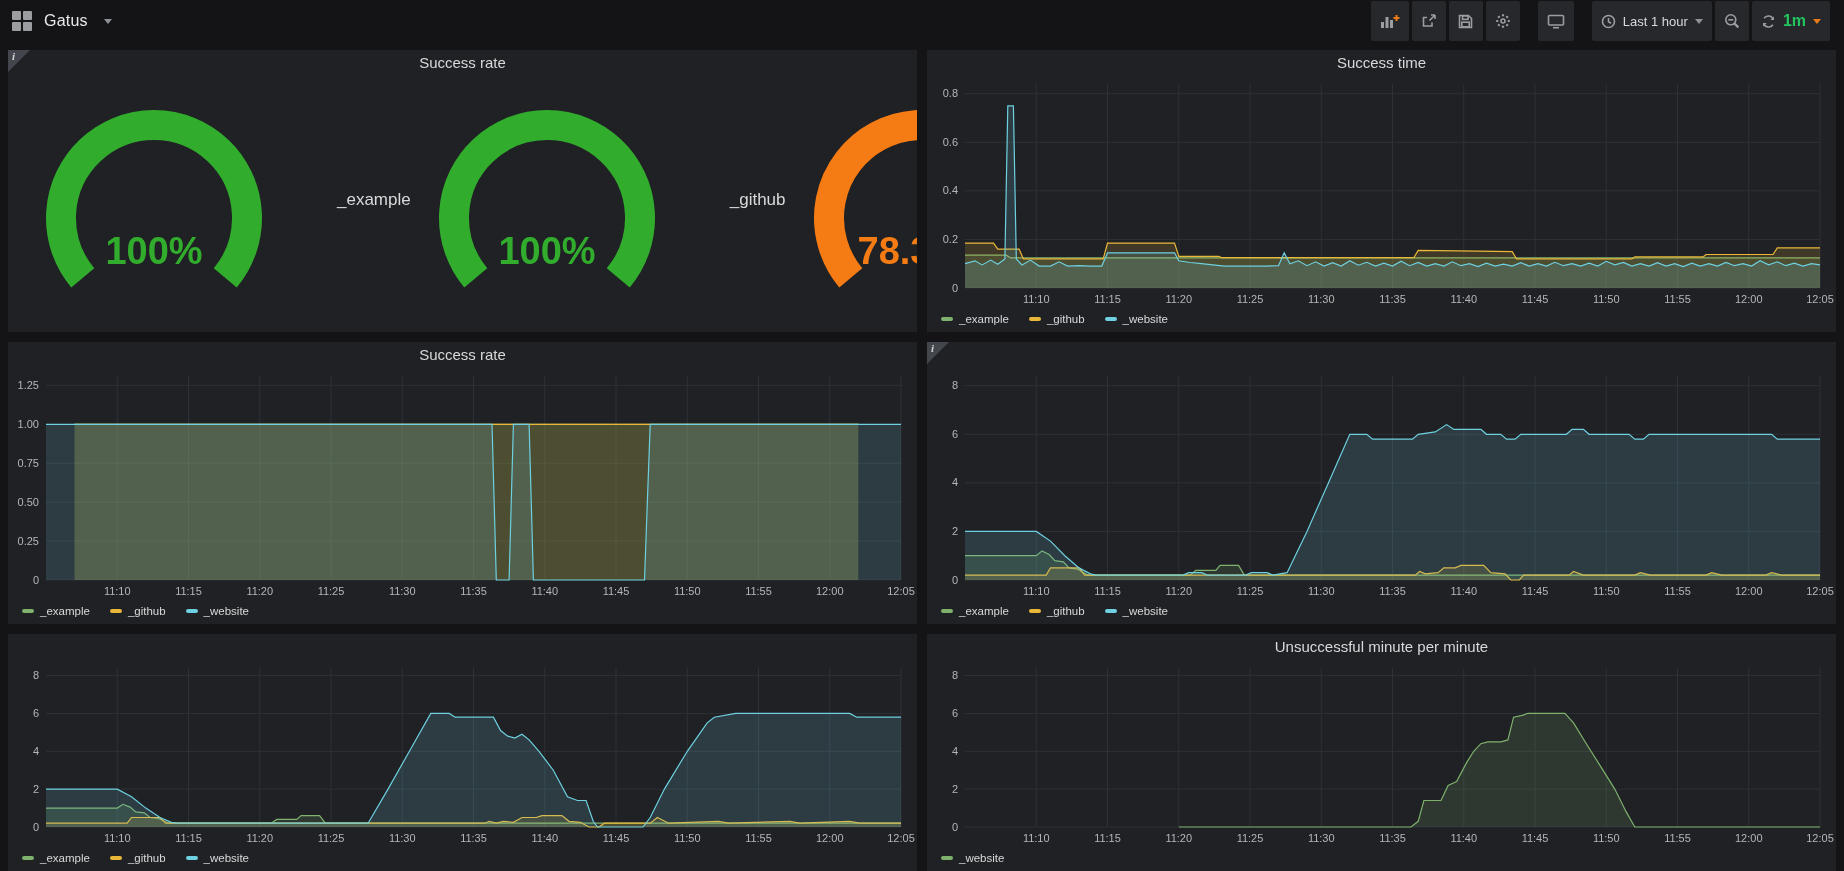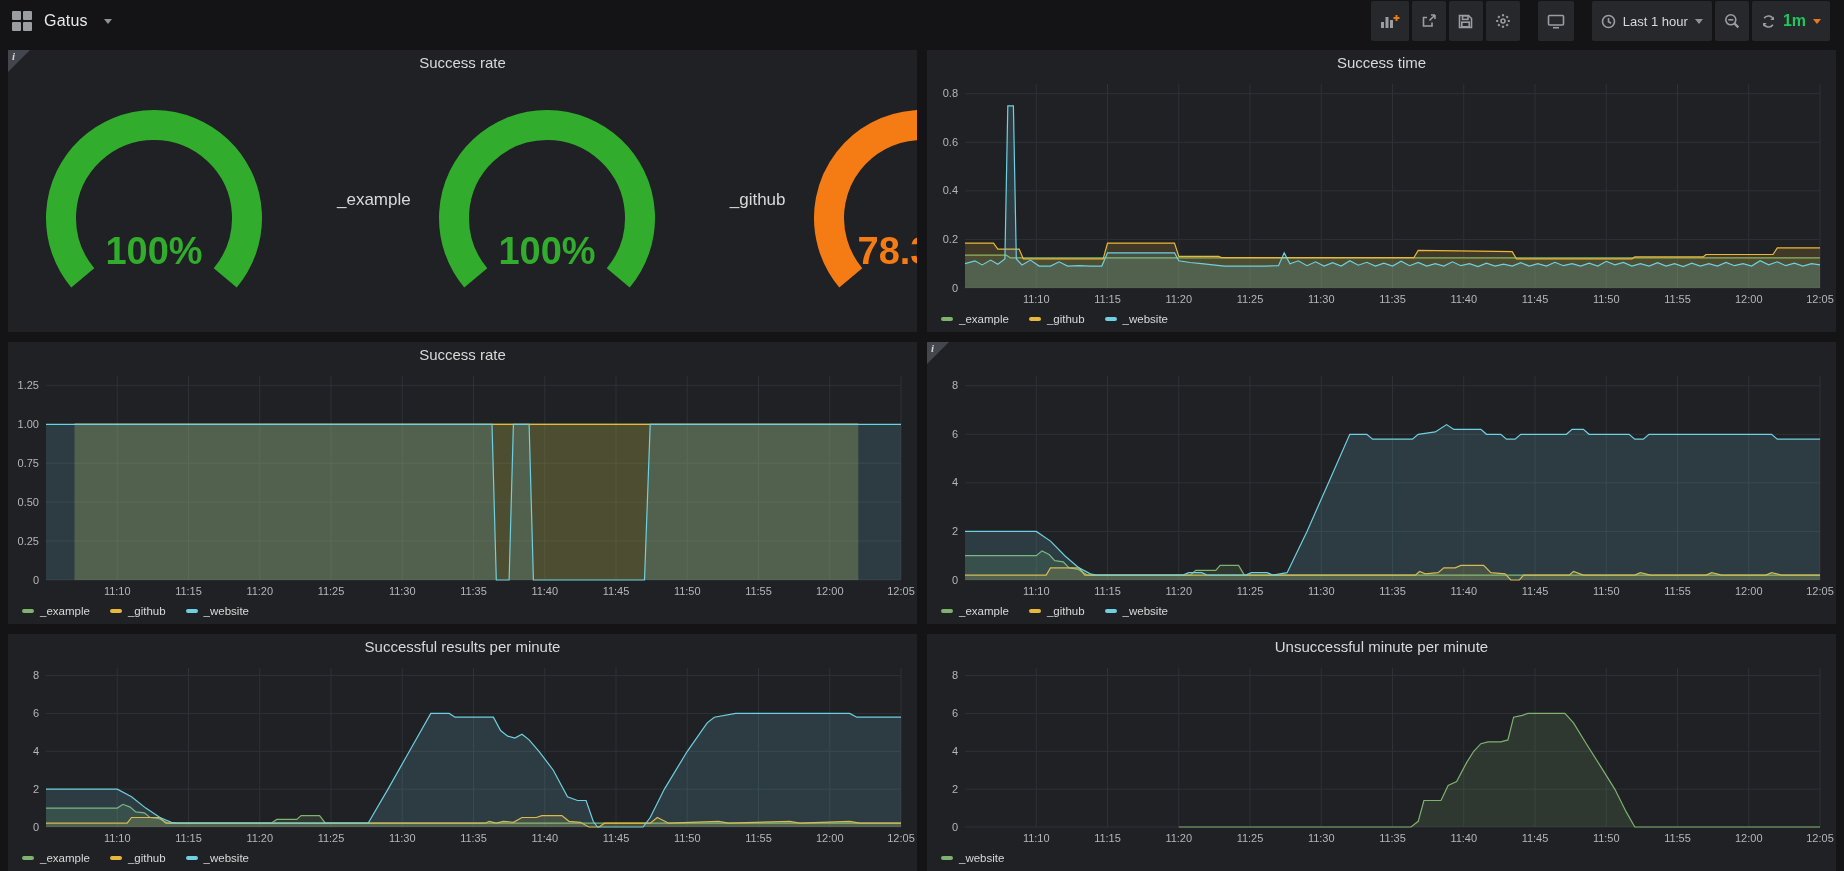--- a/index.html
+++ b/index.html
@@ -346,21 +346,20 @@
           </div>
           <div class="legend-item">
             <span class="legend-swatch" style="background: rgb(110, 208, 224);"></span>
             <span class="legend-name">_website</span>
           </div>
         </div>
       </div>
   </section>
   <section class="panel">
 
-    <div class="panel-header">Successful results per minute</div>
     <div class="panel-body">
         <div class="chart-wrap">
           <svg width="909" height="189">
             <line x1="38" y1="167" x2="893" y2="167" stroke="#2e3136" stroke-width="1"></line>
             <text x="31" y="170.5" text-anchor="end" font-size="11" fill="#b4b6b8">0</text>
             <line x1="38" y1="129.14285714285714" x2="893" y2="129.14285714285714" stroke="#2e3136" stroke-width="1"></line>
             <text x="31" y="132.64285714285714" text-anchor="end" font-size="11" fill="#b4b6b8">2</text>
             <line x1="38" y1="91.28571428571429" x2="893" y2="91.28571428571429" stroke="#2e3136" stroke-width="1"></line>
             <text x="31" y="94.78571428571429" text-anchor="end" font-size="11" fill="#b4b6b8">4</text>
             <line x1="38" y1="53.42857142857142" x2="893" y2="53.42857142857142" stroke="#2e3136" stroke-width="1"></line>

